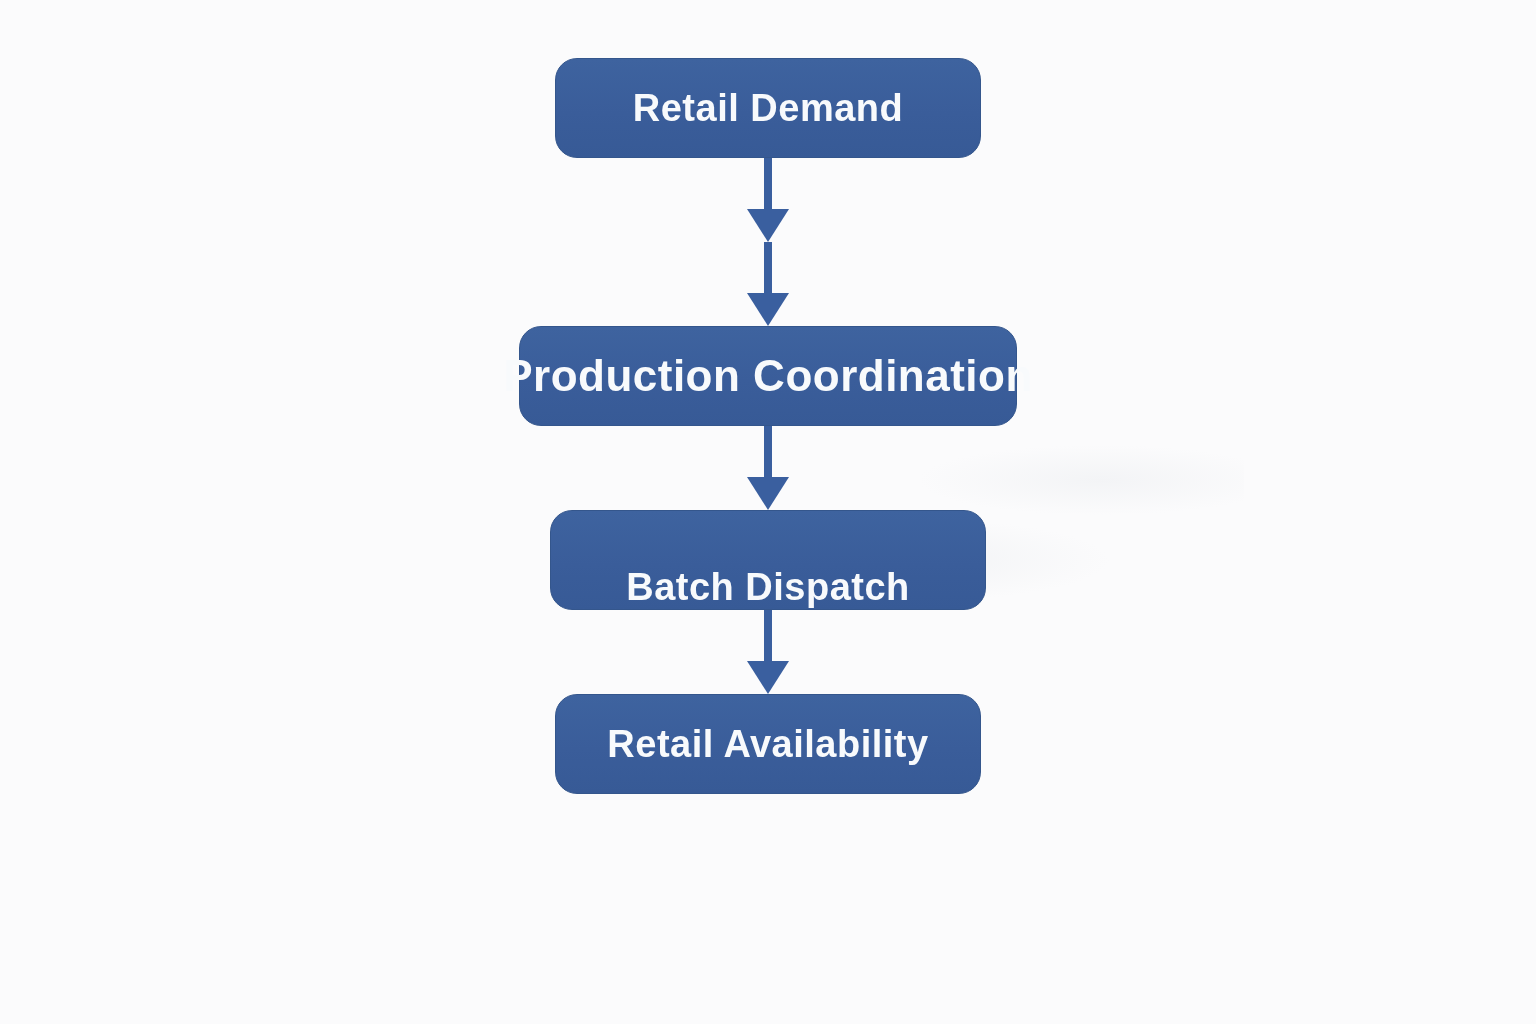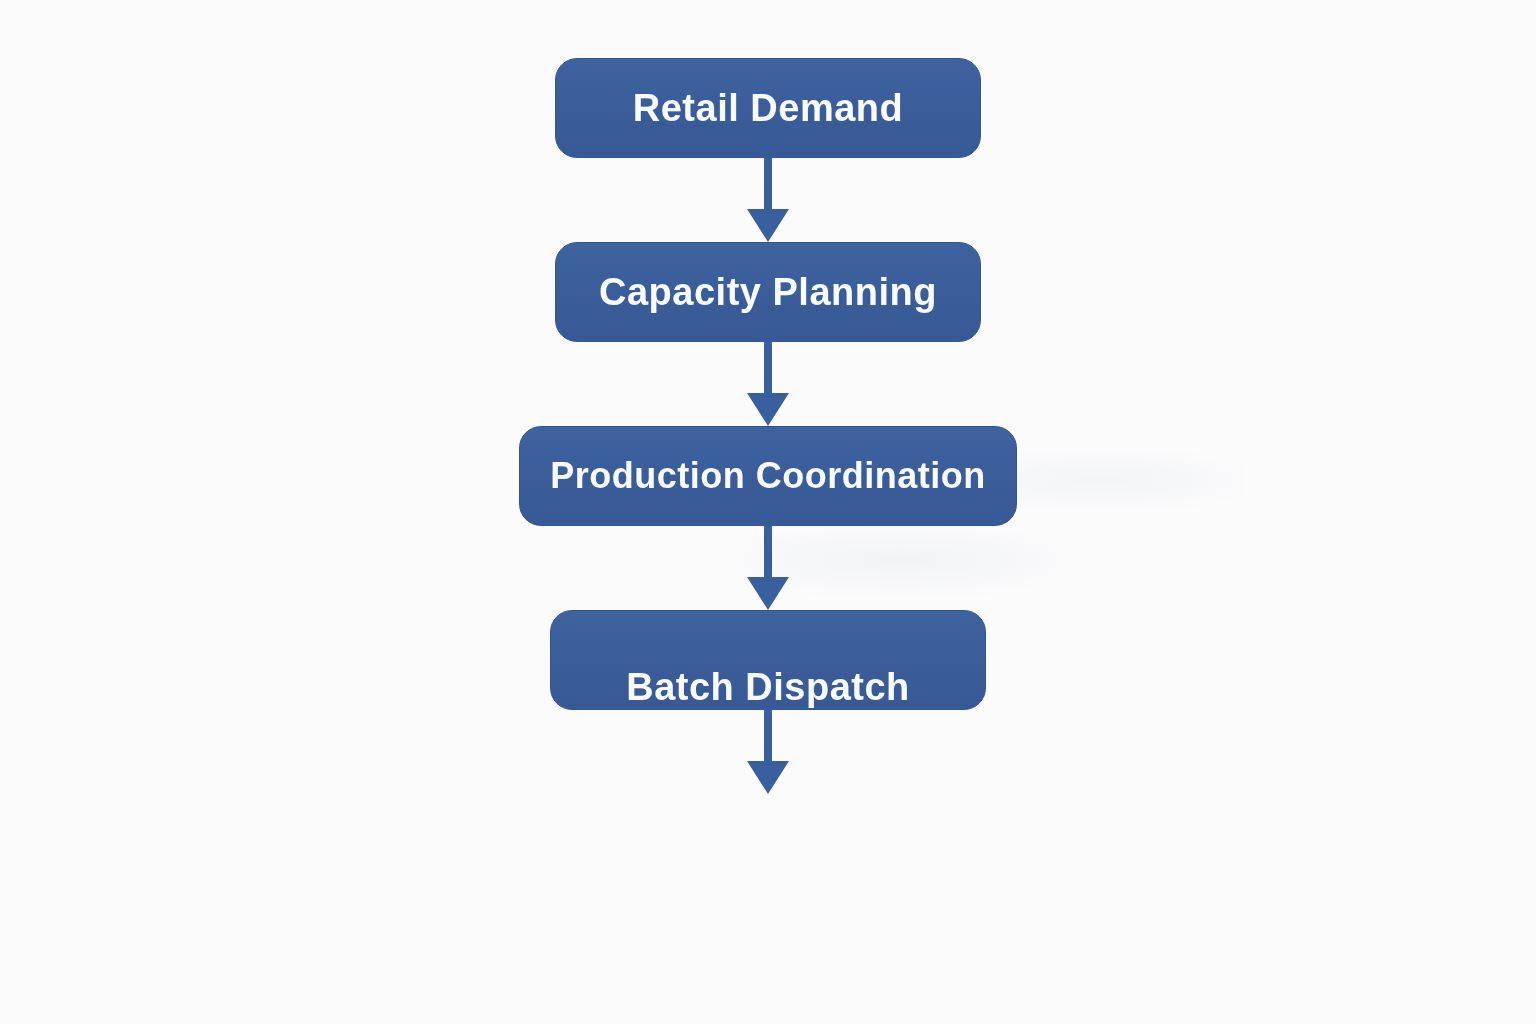--- a/index.html
+++ b/index.html
@@ -44,21 +44,21 @@
     box-sizing: border-box;
     color: #f8fafc;
     font-size: 38px;
     font-weight: 700;
     letter-spacing: 0.5px;
     white-space: nowrap;
     text-align: center;
   }
   .node--wide {
     width: 498px;
-    font-size: 36px;
+    font-size: 44px;
   }
   .node--mid {
     width: 436px;
     align-items: flex-end;
   }
   .arrow {
     height: 84px;
     display: flex;
     flex-direction: column;
     align-items: center;
@@ -84,23 +84,20 @@
 
     <div class="node">
       <span>Retail Demand</span>
     </div>
 
     <div class="arrow">
       <div class="arrow-stem"></div>
       <div class="arrow-head"></div>
     </div>
 
-    <div class="node">
-      <span>Capacity Planning</span>
-    </div>
 
     <div class="arrow">
       <div class="arrow-stem"></div>
       <div class="arrow-head"></div>
     </div>
 
     <div class="node node--wide">
       <span>Production Coordination</span>
     </div>
 
@@ -111,15 +108,18 @@
 
     <div class="node node--mid">
       <span>Batch Dispatch</span>
     </div>
 
     <div class="arrow">
       <div class="arrow-stem"></div>
       <div class="arrow-head"></div>
     </div>
 
+    <div class="node">
+      <span>Retail Availability</span>
+    </div>
 
   </div>
 </div>
 
 </body></html>

